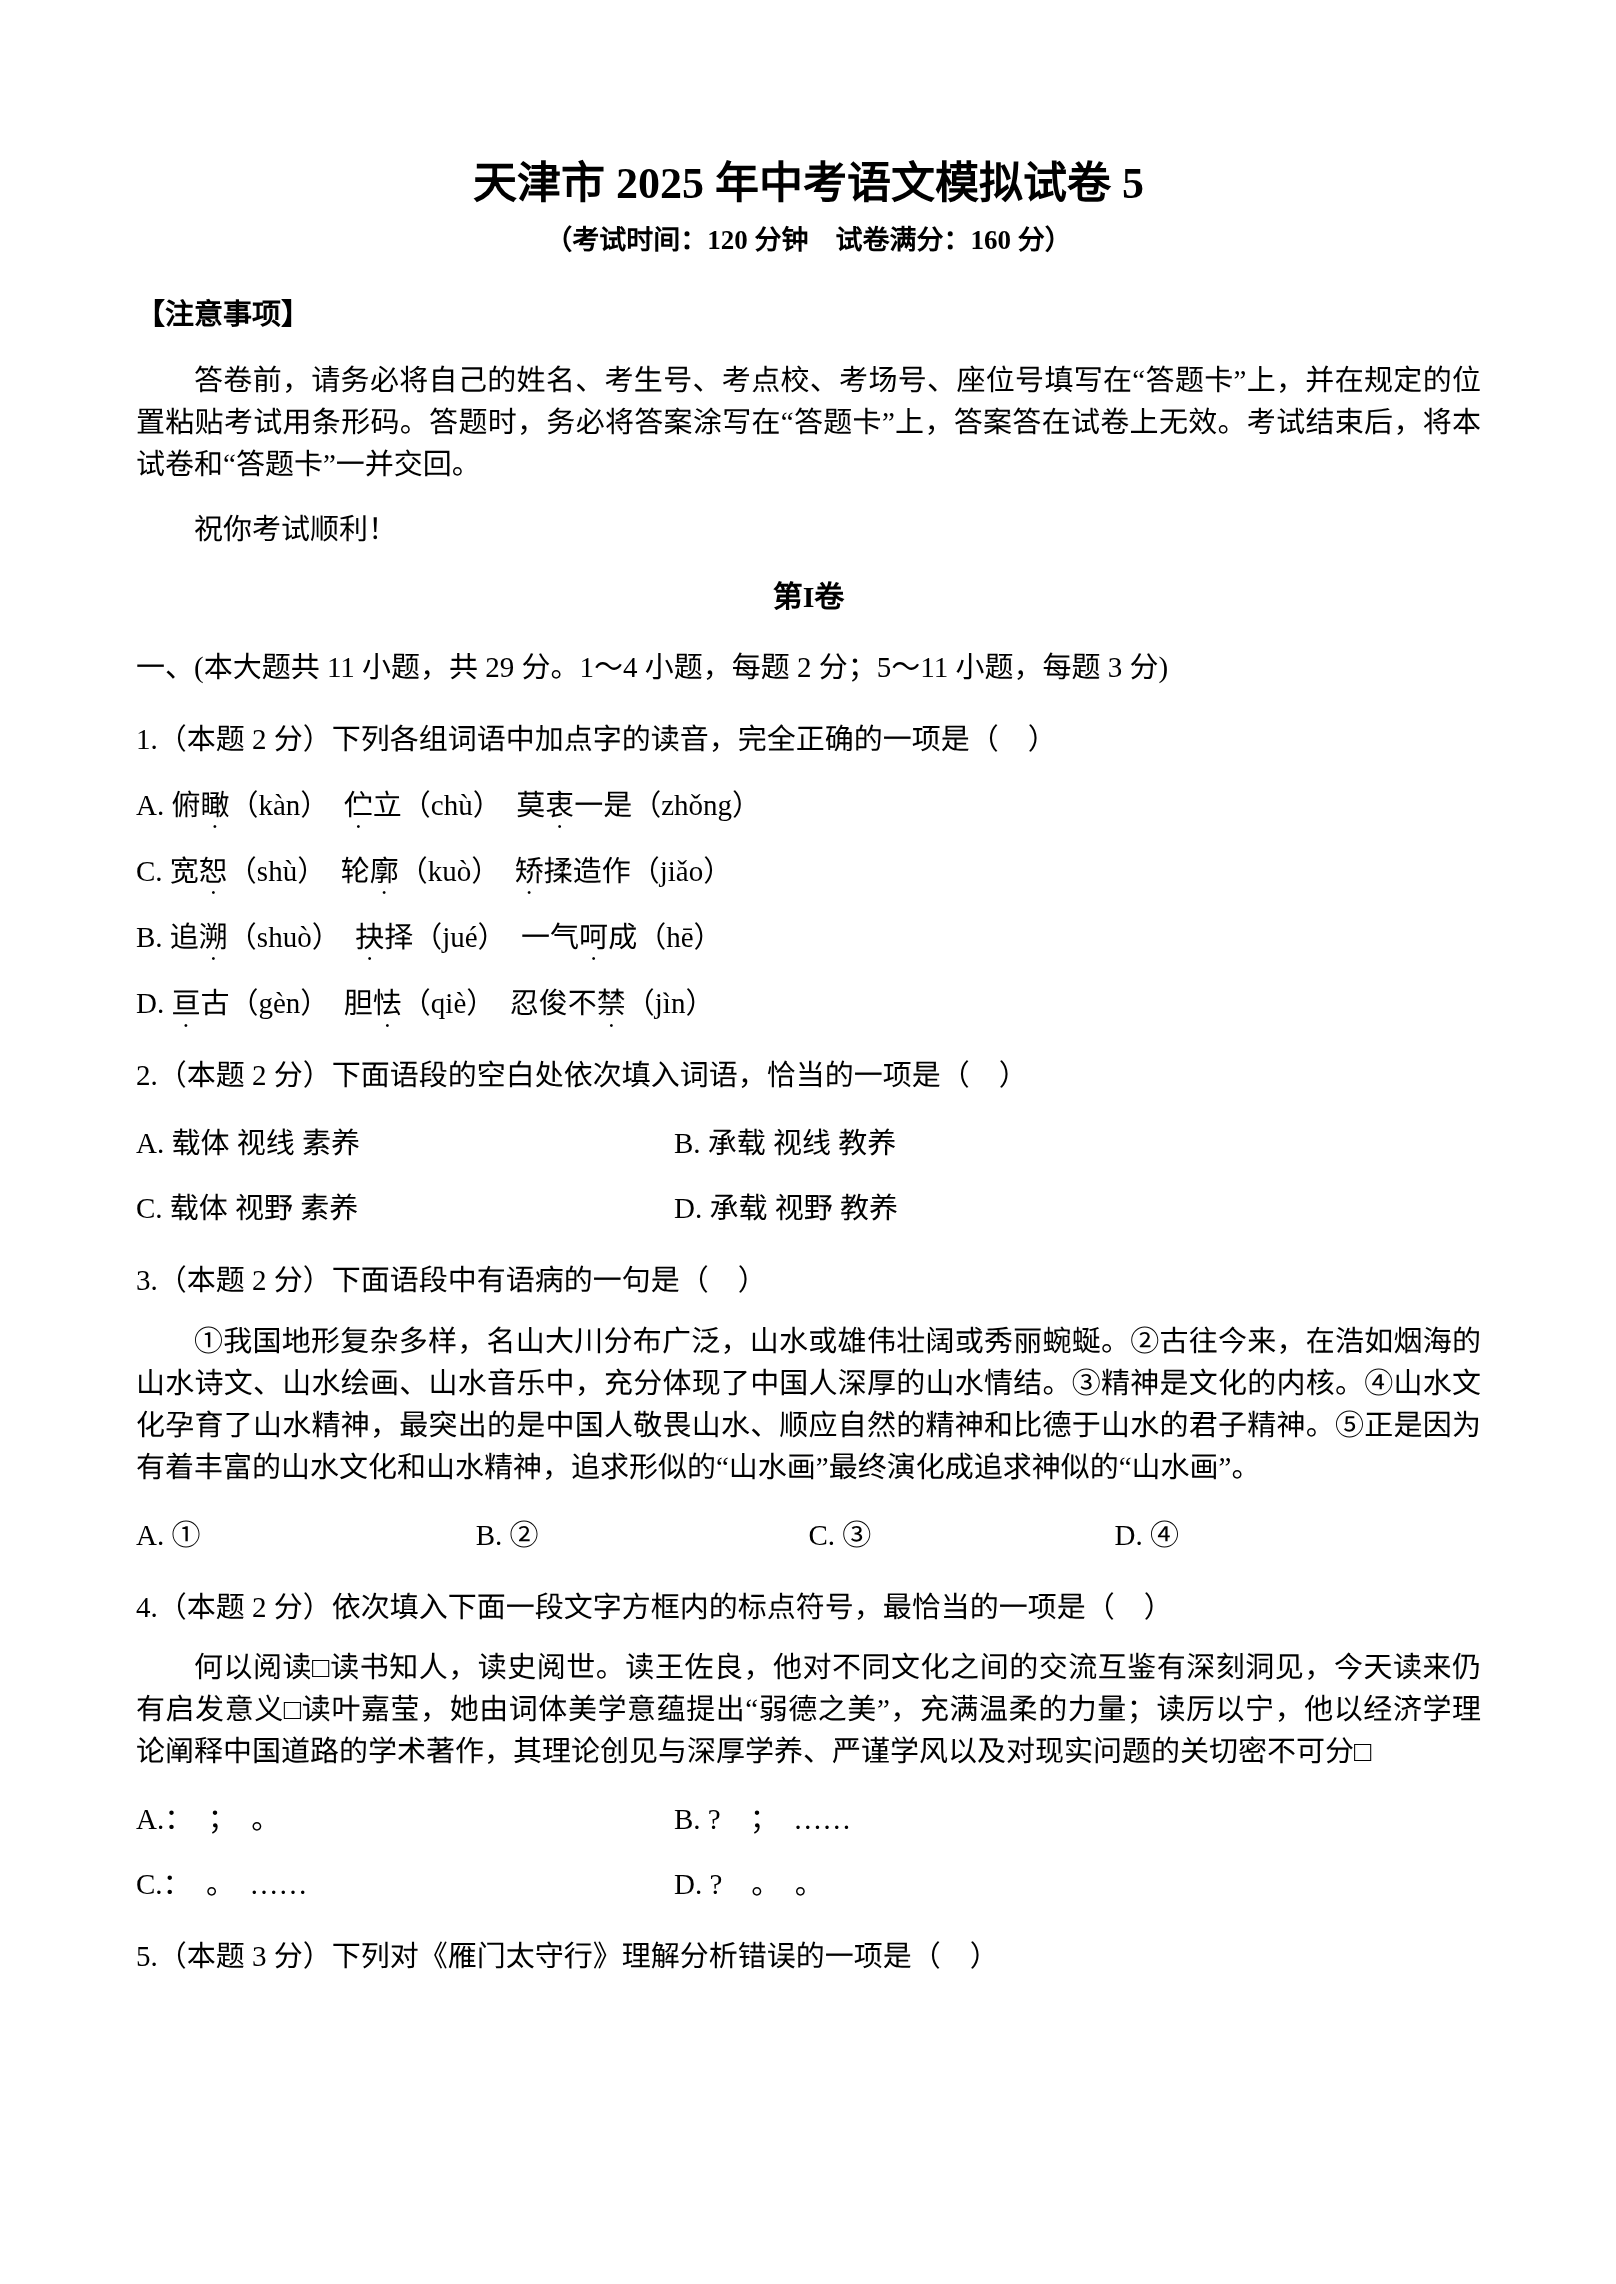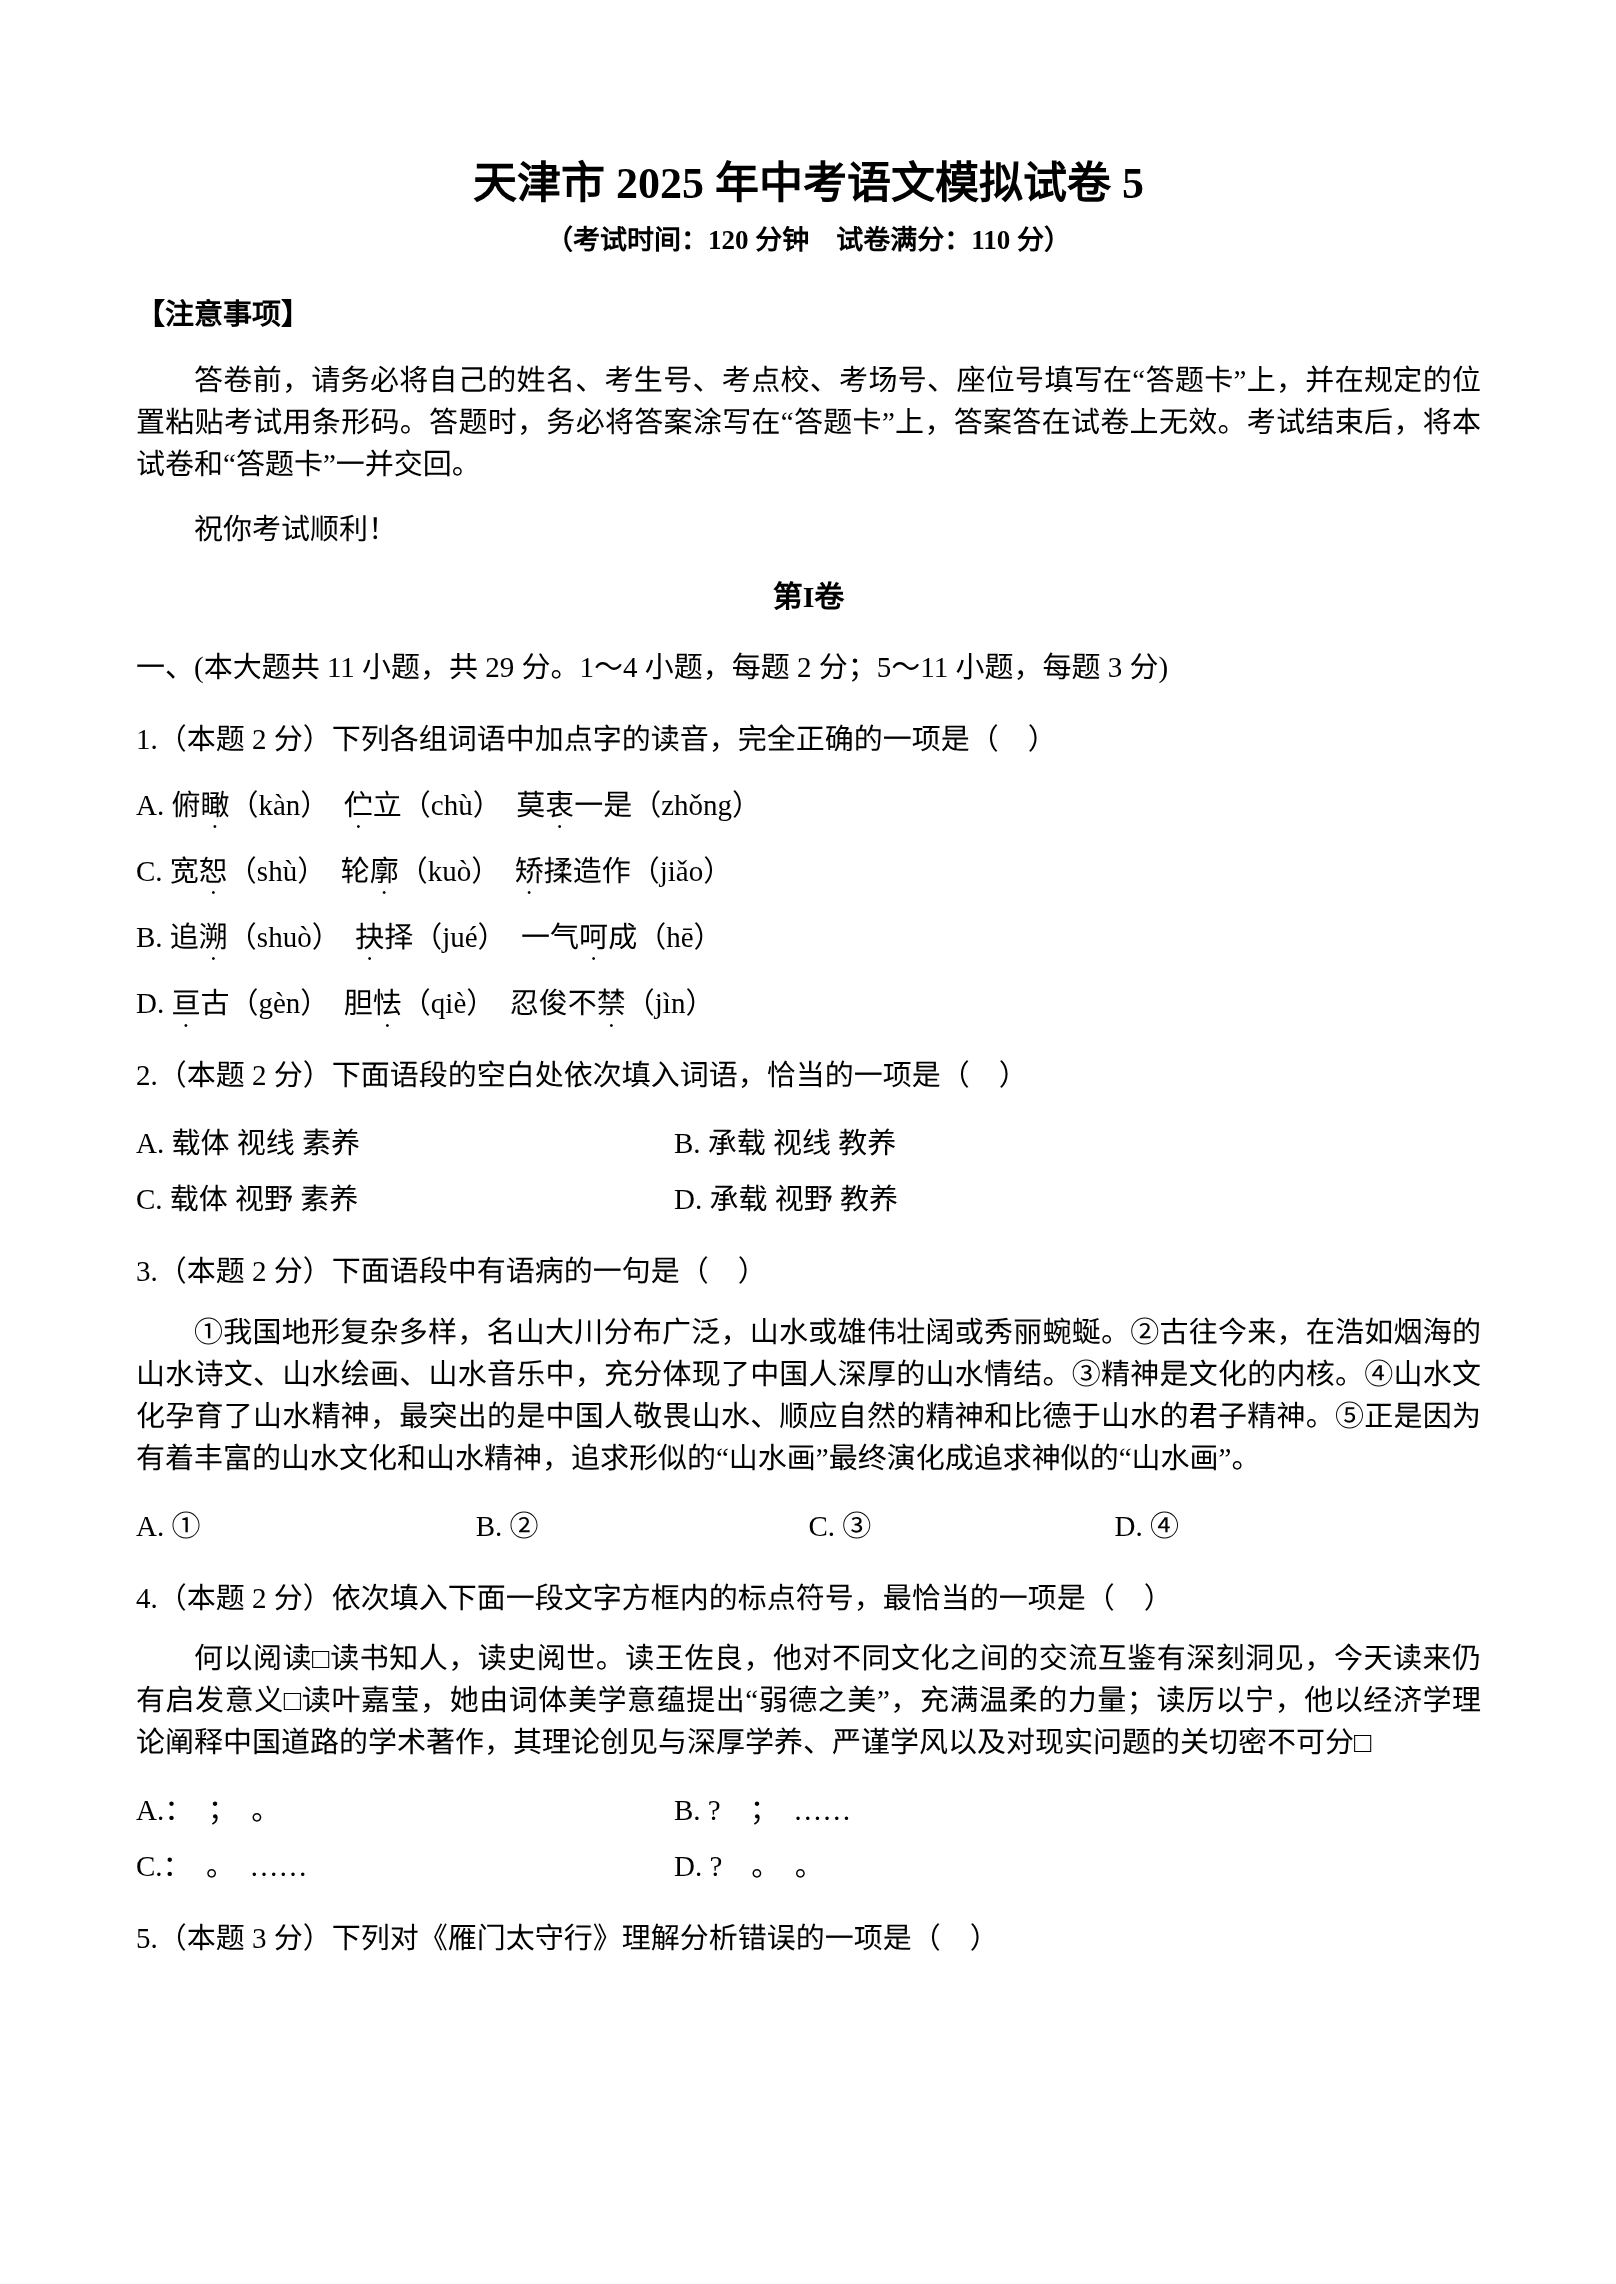--- a/index.html
+++ b/index.html
@@ -64,21 +64,21 @@
     text-indent: 2em;
     text-align: justify;
     margin: 18.4px 0 0 0;
   }
   .opt {
     margin: 24px 0 0 0;
   }
   .opts-grid2 {
     display: grid;
     grid-template-columns: 40% 60%;
-    row-gap: 14px;
+    row-gap: 23px;
     margin: 26px 0 0 0;
   }
   .opts-grid4 {
     display: grid;
     grid-template-columns: 22.5% 22% 20% 35.5%;
     margin: 26px 0 0 0;
     gap: 37px;
   }
   
   .dot-char {
@@ -97,21 +97,21 @@
     line-height: 1;
   }
   .seg-bold { font-weight: 400; }
 </style>
 </head>
 <body>
 
 <div class="page">
 
   <h1 class="title">天津市 2025 年中考语文模拟试卷 5</h1>
-  <p class="subtitle">（考试时间：120 分钟　试卷满分：110 分）</p>
+  <p class="subtitle">（考试时间：120 分钟　试卷满分：160 分）</p>
 
   <p class="notice-heading">【注意事项】</p>
   <p class="notice-body"><span>答卷前，请务必将自己的姓名、考生号、考点校、考场号、座位号填写在“</span><span class="seg-bold">答题卡</span><span>”上，并在规定的位置粘贴考试用条形码。答题时，务必将答案涂写在“</span><span class="seg-bold">答题卡</span><span>”上，答案答在试卷上无效。考试结束后，将本试卷和“</span><span class="seg-bold">答题卡</span><span>”一并交回。</span></p>
   <p class="wish">祝你考试顺利！</p>
 
   <p class="volume-heading">第I卷</p>
   <p class="section-intro">一、(本大题共 11 小题，共 29 分。1～4 小题，每题 2 分；5～11 小题，每题 3 分)</p>
 
   <section>
     <p class="stem">1.（本题 2 分）下列各组词语中加点字的读音，完全正确的一项是（　）</p>

